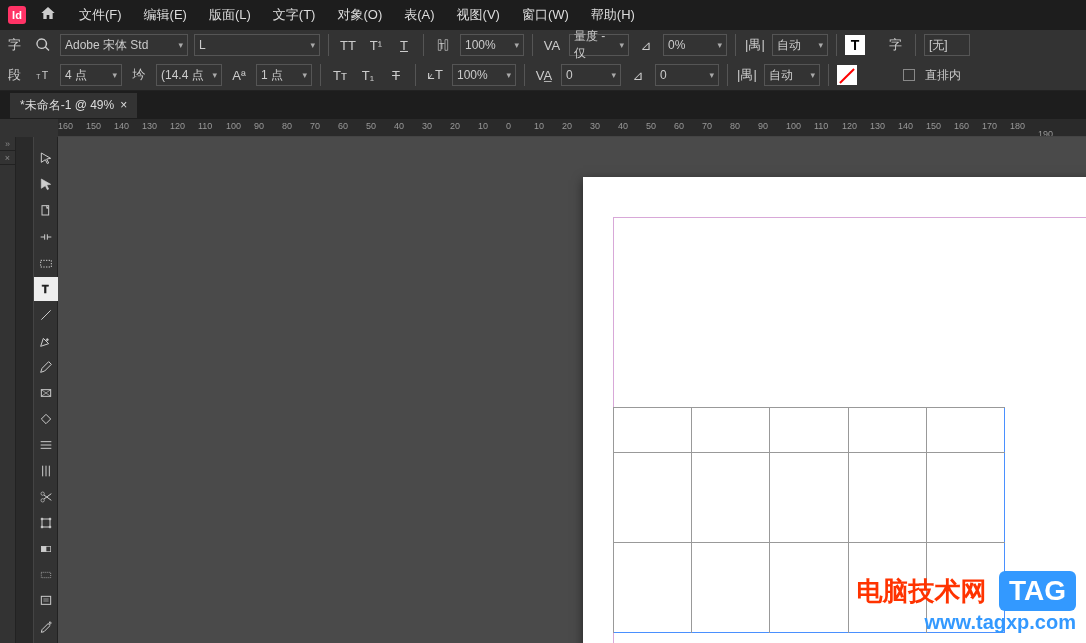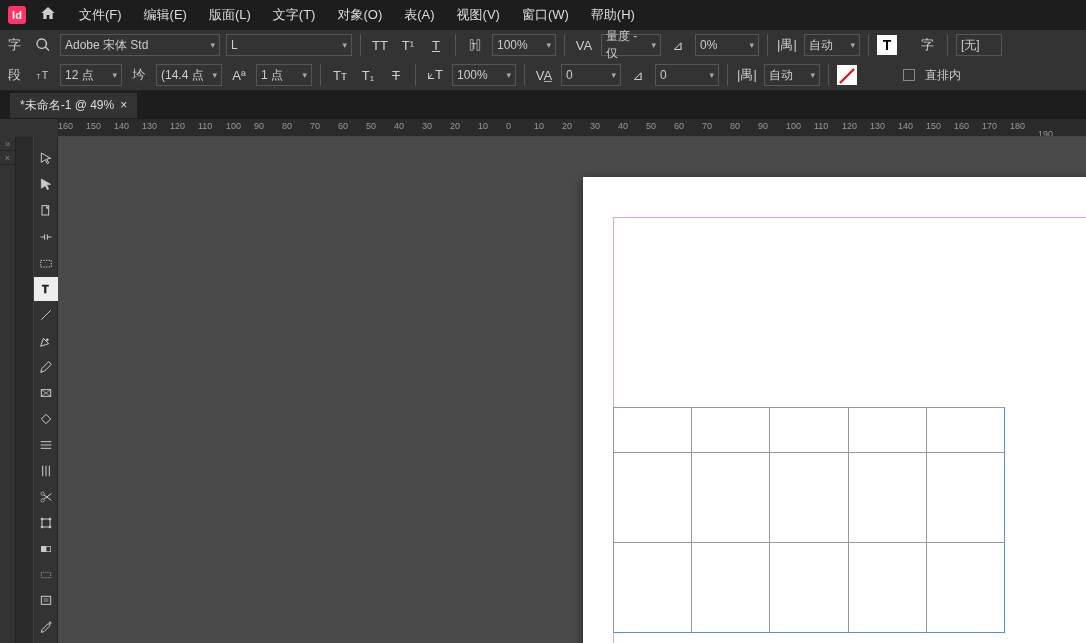--- a/index.html
+++ b/index.html
@@ -90,21 +90,21 @@
 </div>
 
 <div class="control-panel">
   <div class="control-row">
     <div class="ctrl-label">字</div>
     <div class="ic-btn">
         <svg viewBox="0 0 24 24">
           <path d="M10 2a8 8 0 105.3 14l5 5 1.4-1.4-5-5A8 8 0 0010 2zm0 2a6 6 0 110 12 6 6 0 010-12z"></path>
         </svg>
       </div>
-    <div class="dropdown" style="width:160px">
+    <div class="dropdown" style="width:128px">
       <span>Adobe 宋体 Std</span>
         <span class="dd-arrow">▾</span>
     </div>
     <div class="dropdown" style="width:126px">
       <span>L</span>
         <span class="dd-arrow">▾</span>
     </div>
     <div class="sep"></div>
     <div class="ic-btn">TT</div>
     <div class="ic-btn">T¹</div>
@@ -148,21 +148,21 @@
 
   <div class="control-row">
     <div class="ctrl-label">段</div>
     <div class="ic-btn">
         <svg viewBox="0 0 24 24">
           <text x="2" y="18" font-size="10" fill="#ccc">T</text>
           <text x="10" y="18" font-size="16" fill="#ccc">T</text>
         </svg>
       </div>
     <div class="dropdown" style="width:62px">
-      <span>12 点</span>
+      <span>4 点</span>
         <span class="dd-arrow">▾</span>
     </div>
     <div class="ic-btn">坅</div>
     <div class="dropdown" style="width:66px">
       <span>(14.4 点</span>
         <span class="dd-arrow">▾</span>
     </div>
     <div class="ic-btn">Aª</div>
     <div class="dropdown" style="width:56px">
       <span>1 点</span>
@@ -392,14 +392,21 @@
             <td style="border-bottom:none"></td>
             <td style="border-bottom:none"></td>
             <td style="border-bottom:none"></td>
             <td style="border-right:none;border-bottom:none"></td>
           </tr>
         </tbody>
           </table>
       </div>
     </div>
 
+    <div class="watermark">
+      <div>
+        <span class="wm1">电脑技术网</span>
+        <span class="tag">TAG</span>
+      </div>
+      <div class="wm2">www.tagxp.com</div>
+    </div>
   </div>
 </div>
 
 </body></html>

